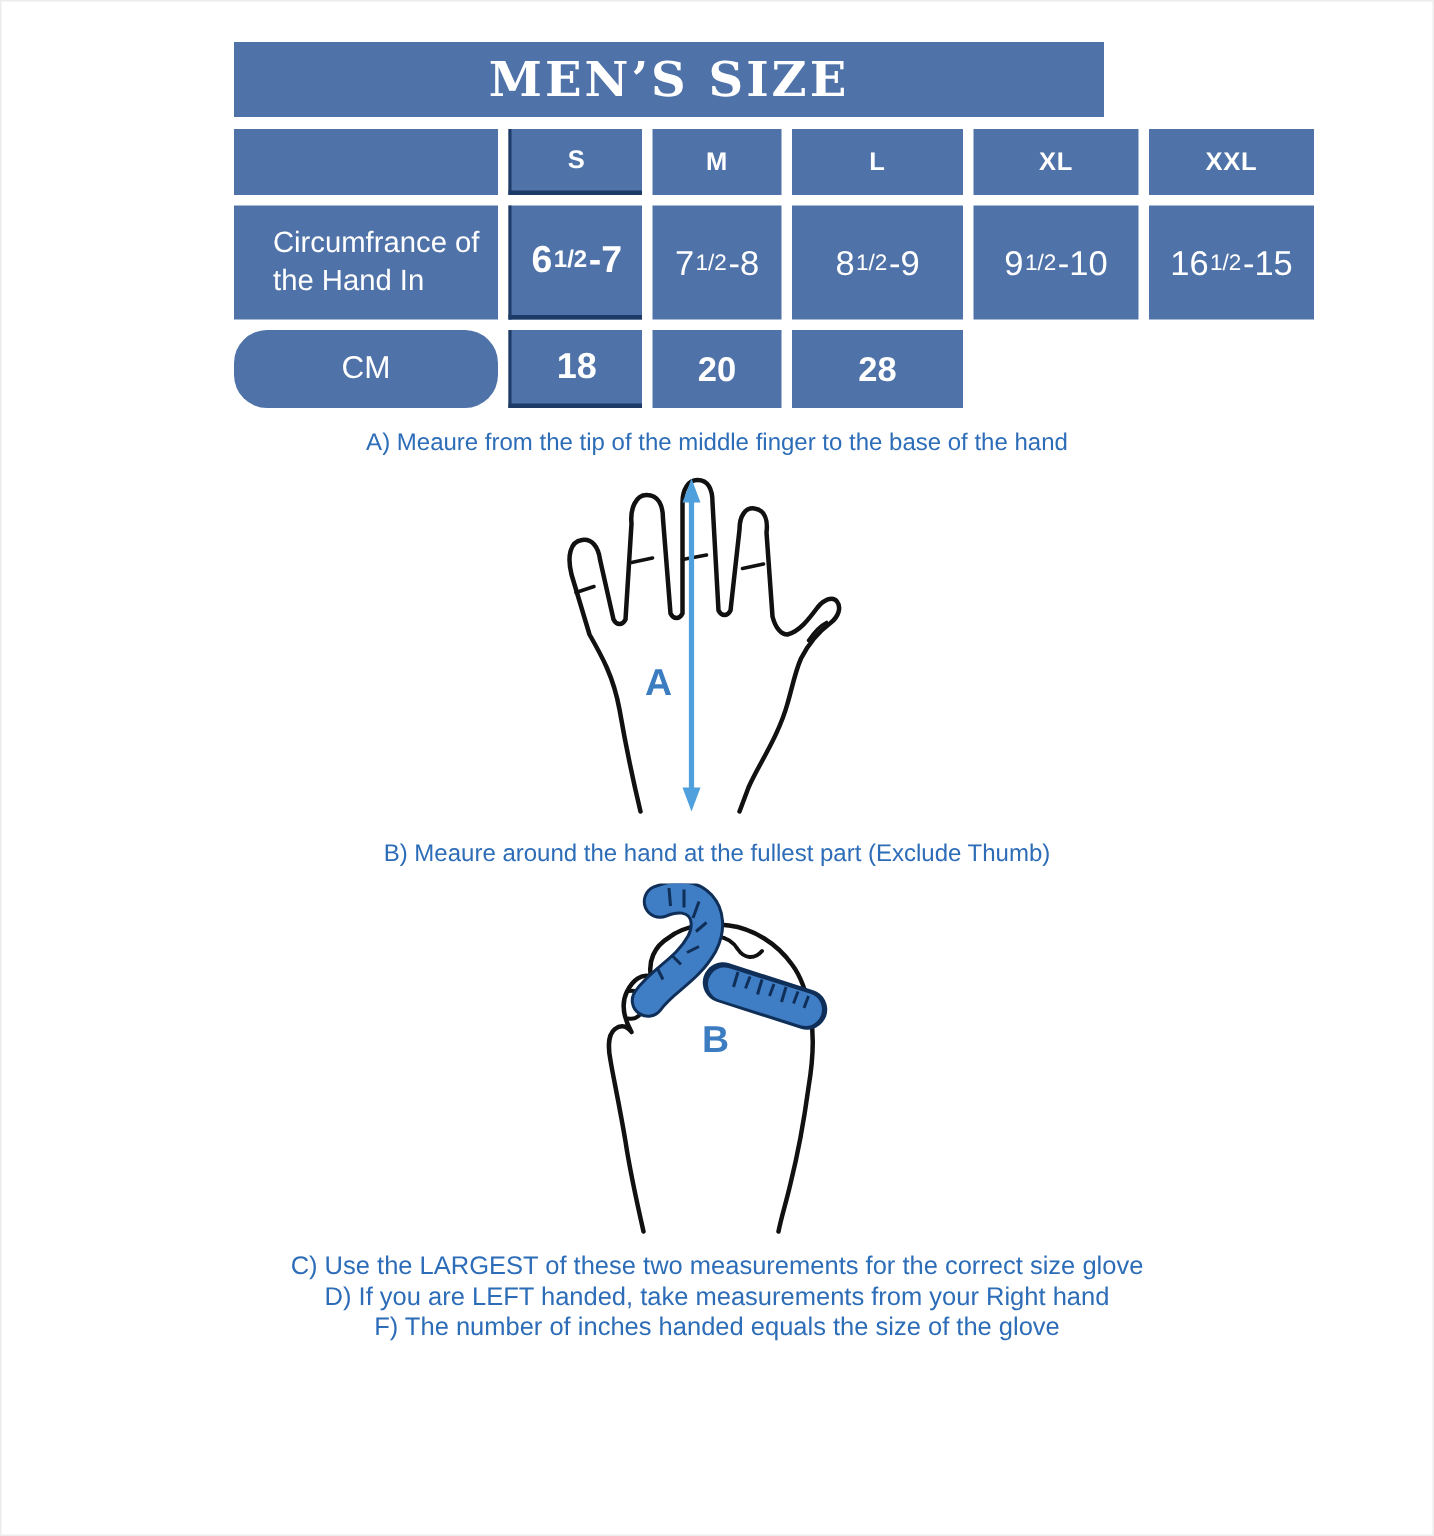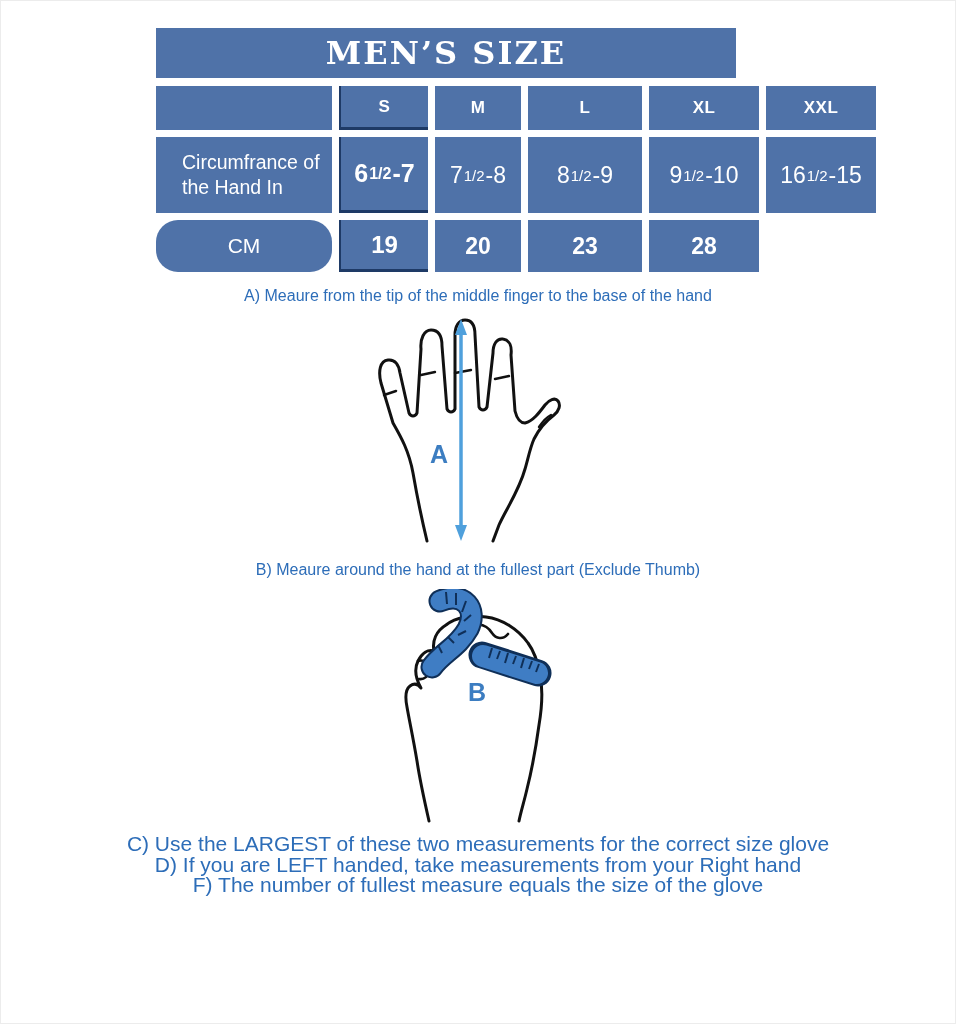--- a/index.html
+++ b/index.html
@@ -39,21 +39,21 @@
   .col-s.inch{font-weight:bold;font-size:25px;}
   .col-s.inch .frac{font-size:16px;}
   .col-s.cm-val{font-weight:bold;font-size:24px;}
   
   .note{
     position:absolute;left:0;width:100%;text-align:center;
     color:#2d6db8;font-size:16px;
   }
   .note-a{top:286px;}
   .note-b{top:560px;}
-  .note-block{top:833px;font-size:21px;line-height:20.5px;}
+  .note-block{top:833px;font-size:17px;line-height:20.5px;}
   
   .fig{position:absolute;}
   .fig-a{left:358px;top:310px;}
   .fig-b{left:393px;top:588px;}
   .fig-label{
     font-family:"Liberation Sans",sans-serif;font-weight:bold;
     font-size:25px;fill:#3c7dc1;
   }
 </style>
 </head>
@@ -94,33 +94,32 @@
           <span class="frac">1/2</span>
           <span> -10</span>
       </div>
       <div class="cell inch">
         <span>16</span>
           <span class="frac">1/2</span>
           <span>-15</span>
       </div>
 
       <div class="cell label-cell cm-label">CM</div>
-      <div class="cell cm-val col-s">19</div>
+      <div class="cell cm-val col-s">18</div>
       <div class="cell cm-val">20</div>
-      <div class="cell cm-val">23</div>
       <div class="cell cm-val">28</div>
     </div>
   </div>
 
   <div class="note note-b">B) Meaure around the hand at the fullest part (Exclude Thumb)</div>
   <div class="note note-a">A) Meaure from the tip of the middle finger to the base of the hand</div>
   <div class="note note-block">
     <div>C) Use the LARGEST of these two measurements for the correct size glove</div>
     <div>D) If you are LEFT handed, take measurements from your Right hand</div>
-    <div>F) The number of fullest measure equals the size of the glove</div>
+    <div>F) The number of inches handed equals the size of the glove</div>
   </div>
 
   <svg class="fig fig-a" width="242" height="236" viewBox="0 0 242 236">
     <g fill="#ffffff" stroke="#111111" stroke-width="3" stroke-linejoin="round" stroke-linecap="round">
       <path d="
         M 68 230
         C 62 205 58 185 54 162
         C 50 140 42 126 34 112
         L 22 72
         C 19 60 21 50 29 49

